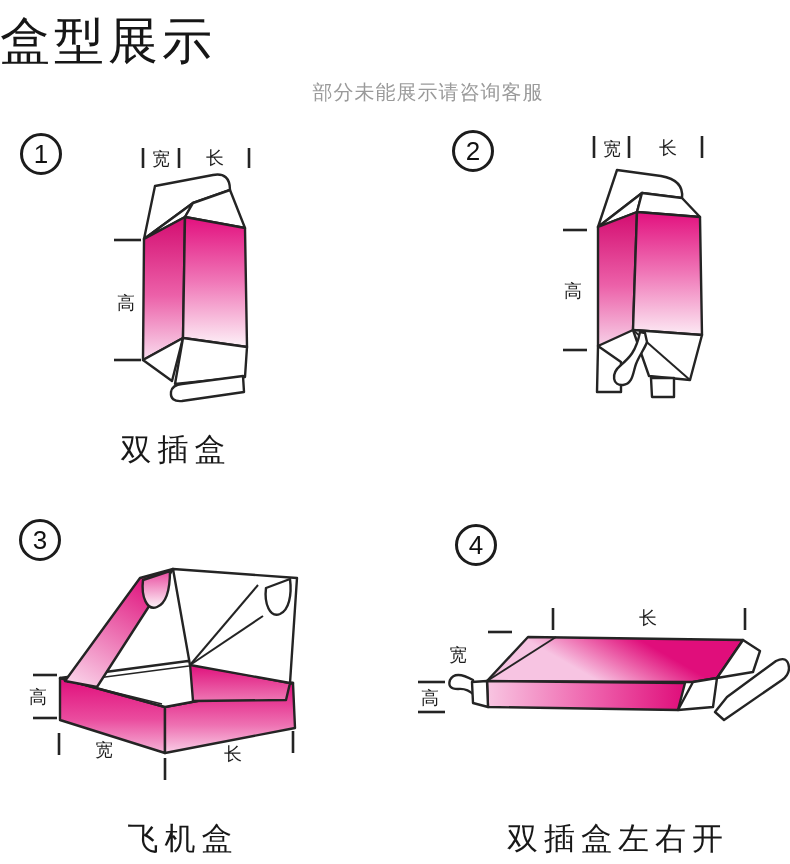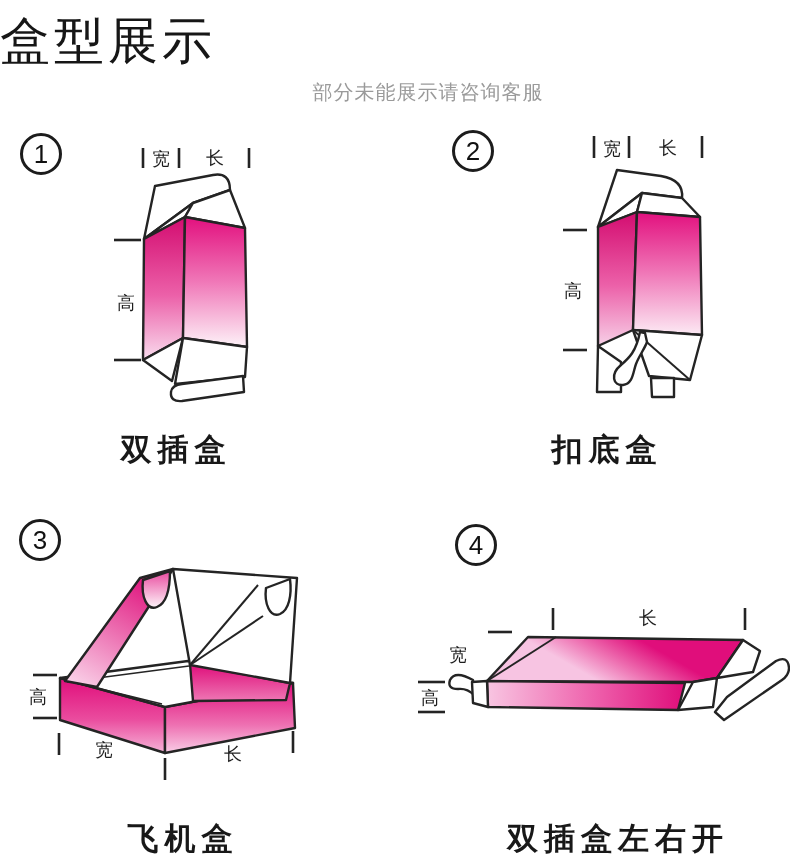--- a/index.html
+++ b/index.html
@@ -5,21 +5,21 @@
   html,body{margin:0;padding:0;background:#ffffff;}
   #page{position:relative;width:790px;height:864px;background:#ffffff;overflow:hidden;
         font-family:"Liberation Sans","DejaVu Sans",sans-serif;}
   .title{position:absolute;top:8px;left:0;width:100%;
          font-size:50px;font-weight:500;color:#161616;letter-spacing:4px;}
   .subtitle{position:absolute;top:79px;left:0;width:100%;text-align:center;
             font-size:20px;font-weight:400;color:#9a9a9a;letter-spacing:1px;padding-left:33px;}
   .numcircle{position:absolute;width:36px;height:36px;border:3px solid #1c1c1c;border-radius:50%;
              text-align:center;line-height:36px;font-size:26px;color:#111;background:#fff;}
   .boxlabel{position:absolute;transform:translateX(-50%);white-space:nowrap;
-            font-size:31px;font-weight:700;color:#181818;letter-spacing:6px;}
+            font-size:31px;font-weight:400;color:#181818;letter-spacing:6px;}
   svg{position:absolute;display:block;}
   svg text{font-family:"Liberation Sans","DejaVu Sans",sans-serif;font-size:18px;font-weight:500;fill:#1d1d1d;}
 </style>
 </head>
 <body>
 
 <div id="page">
 
   <div class="title">盒型展示</div>
   <div class="subtitle">部分未能展示请咨询客服</div>
@@ -181,17 +181,16 @@
       <path d="M348,140 L365,151 L358,172 L322,178 Z"></path>
     </g>
   </svg>
 
   <div class="numcircle" style="left:20px;top:133px"><span>1</span></div>
   <div class="numcircle" style="left:452px;top:130px"><span>2</span></div>
   <div class="numcircle" style="left:19px;top:519px"><span>3</span></div>
   <div class="numcircle" style="left:455px;top:524px"><span>4</span></div>
 
   <div class="boxlabel" style="left:176px;top:429px">双插盒</div>
-  <div class="boxlabel" style="left:607px;top:429px">扣底盒</div>
   <div class="boxlabel" style="left:618px;top:818px">双插盒左右开</div>
   <div class="boxlabel" style="left:183px;top:818px">飞机盒</div>
 
 </div>
 
 </body></html>

